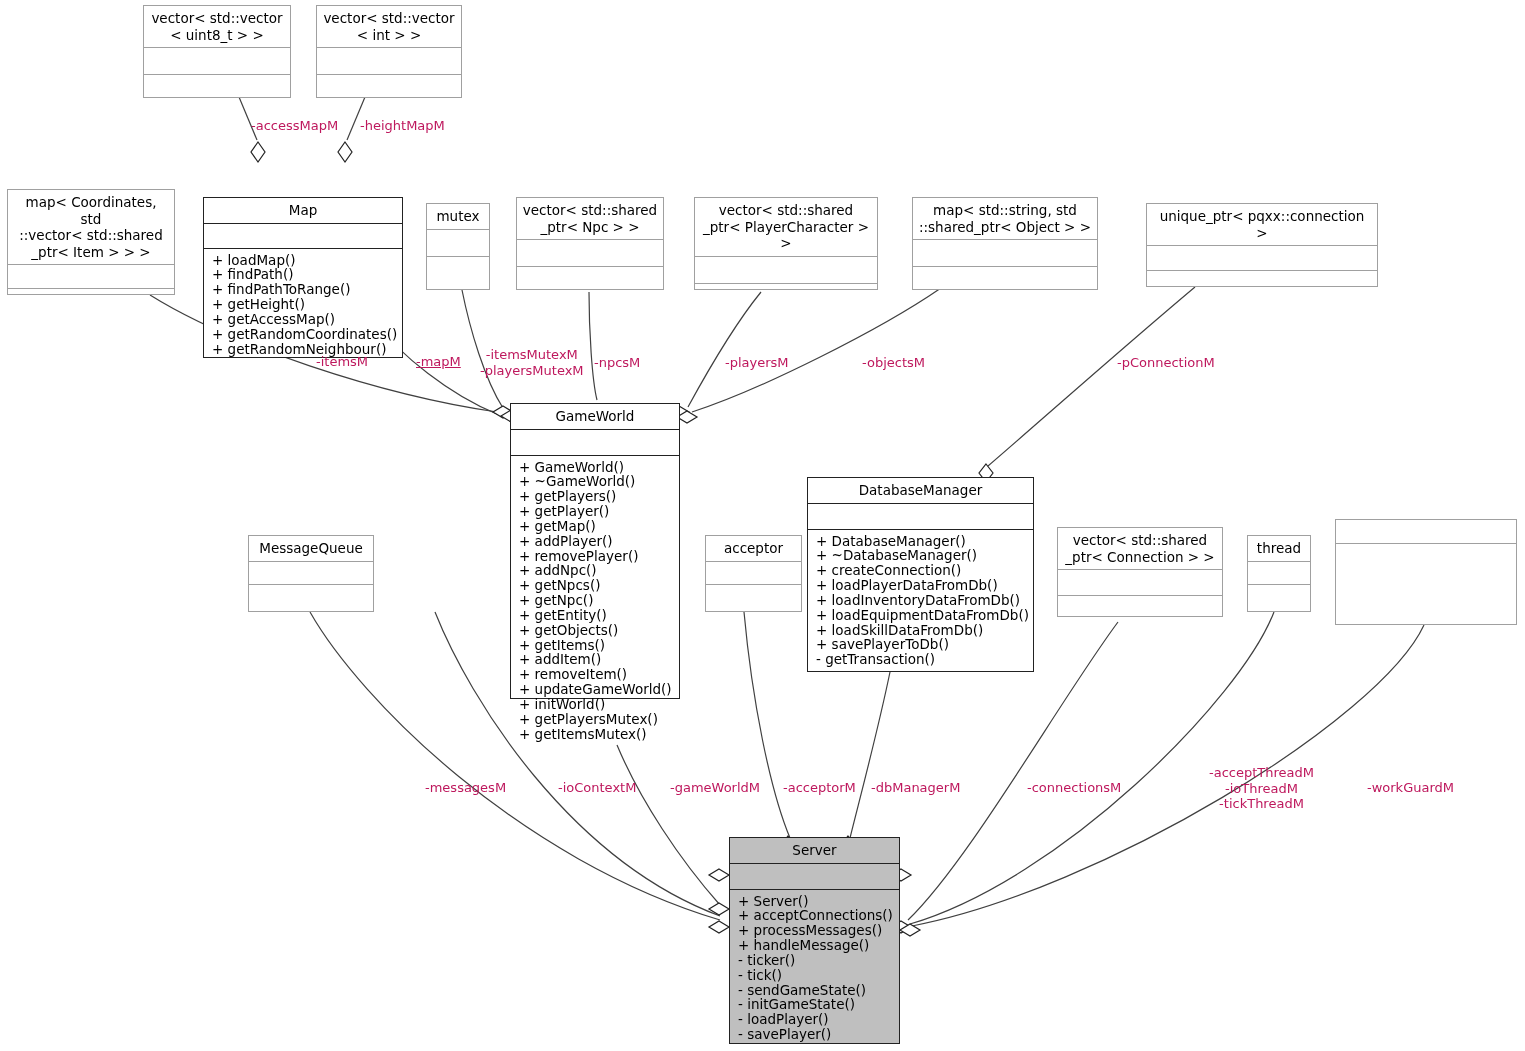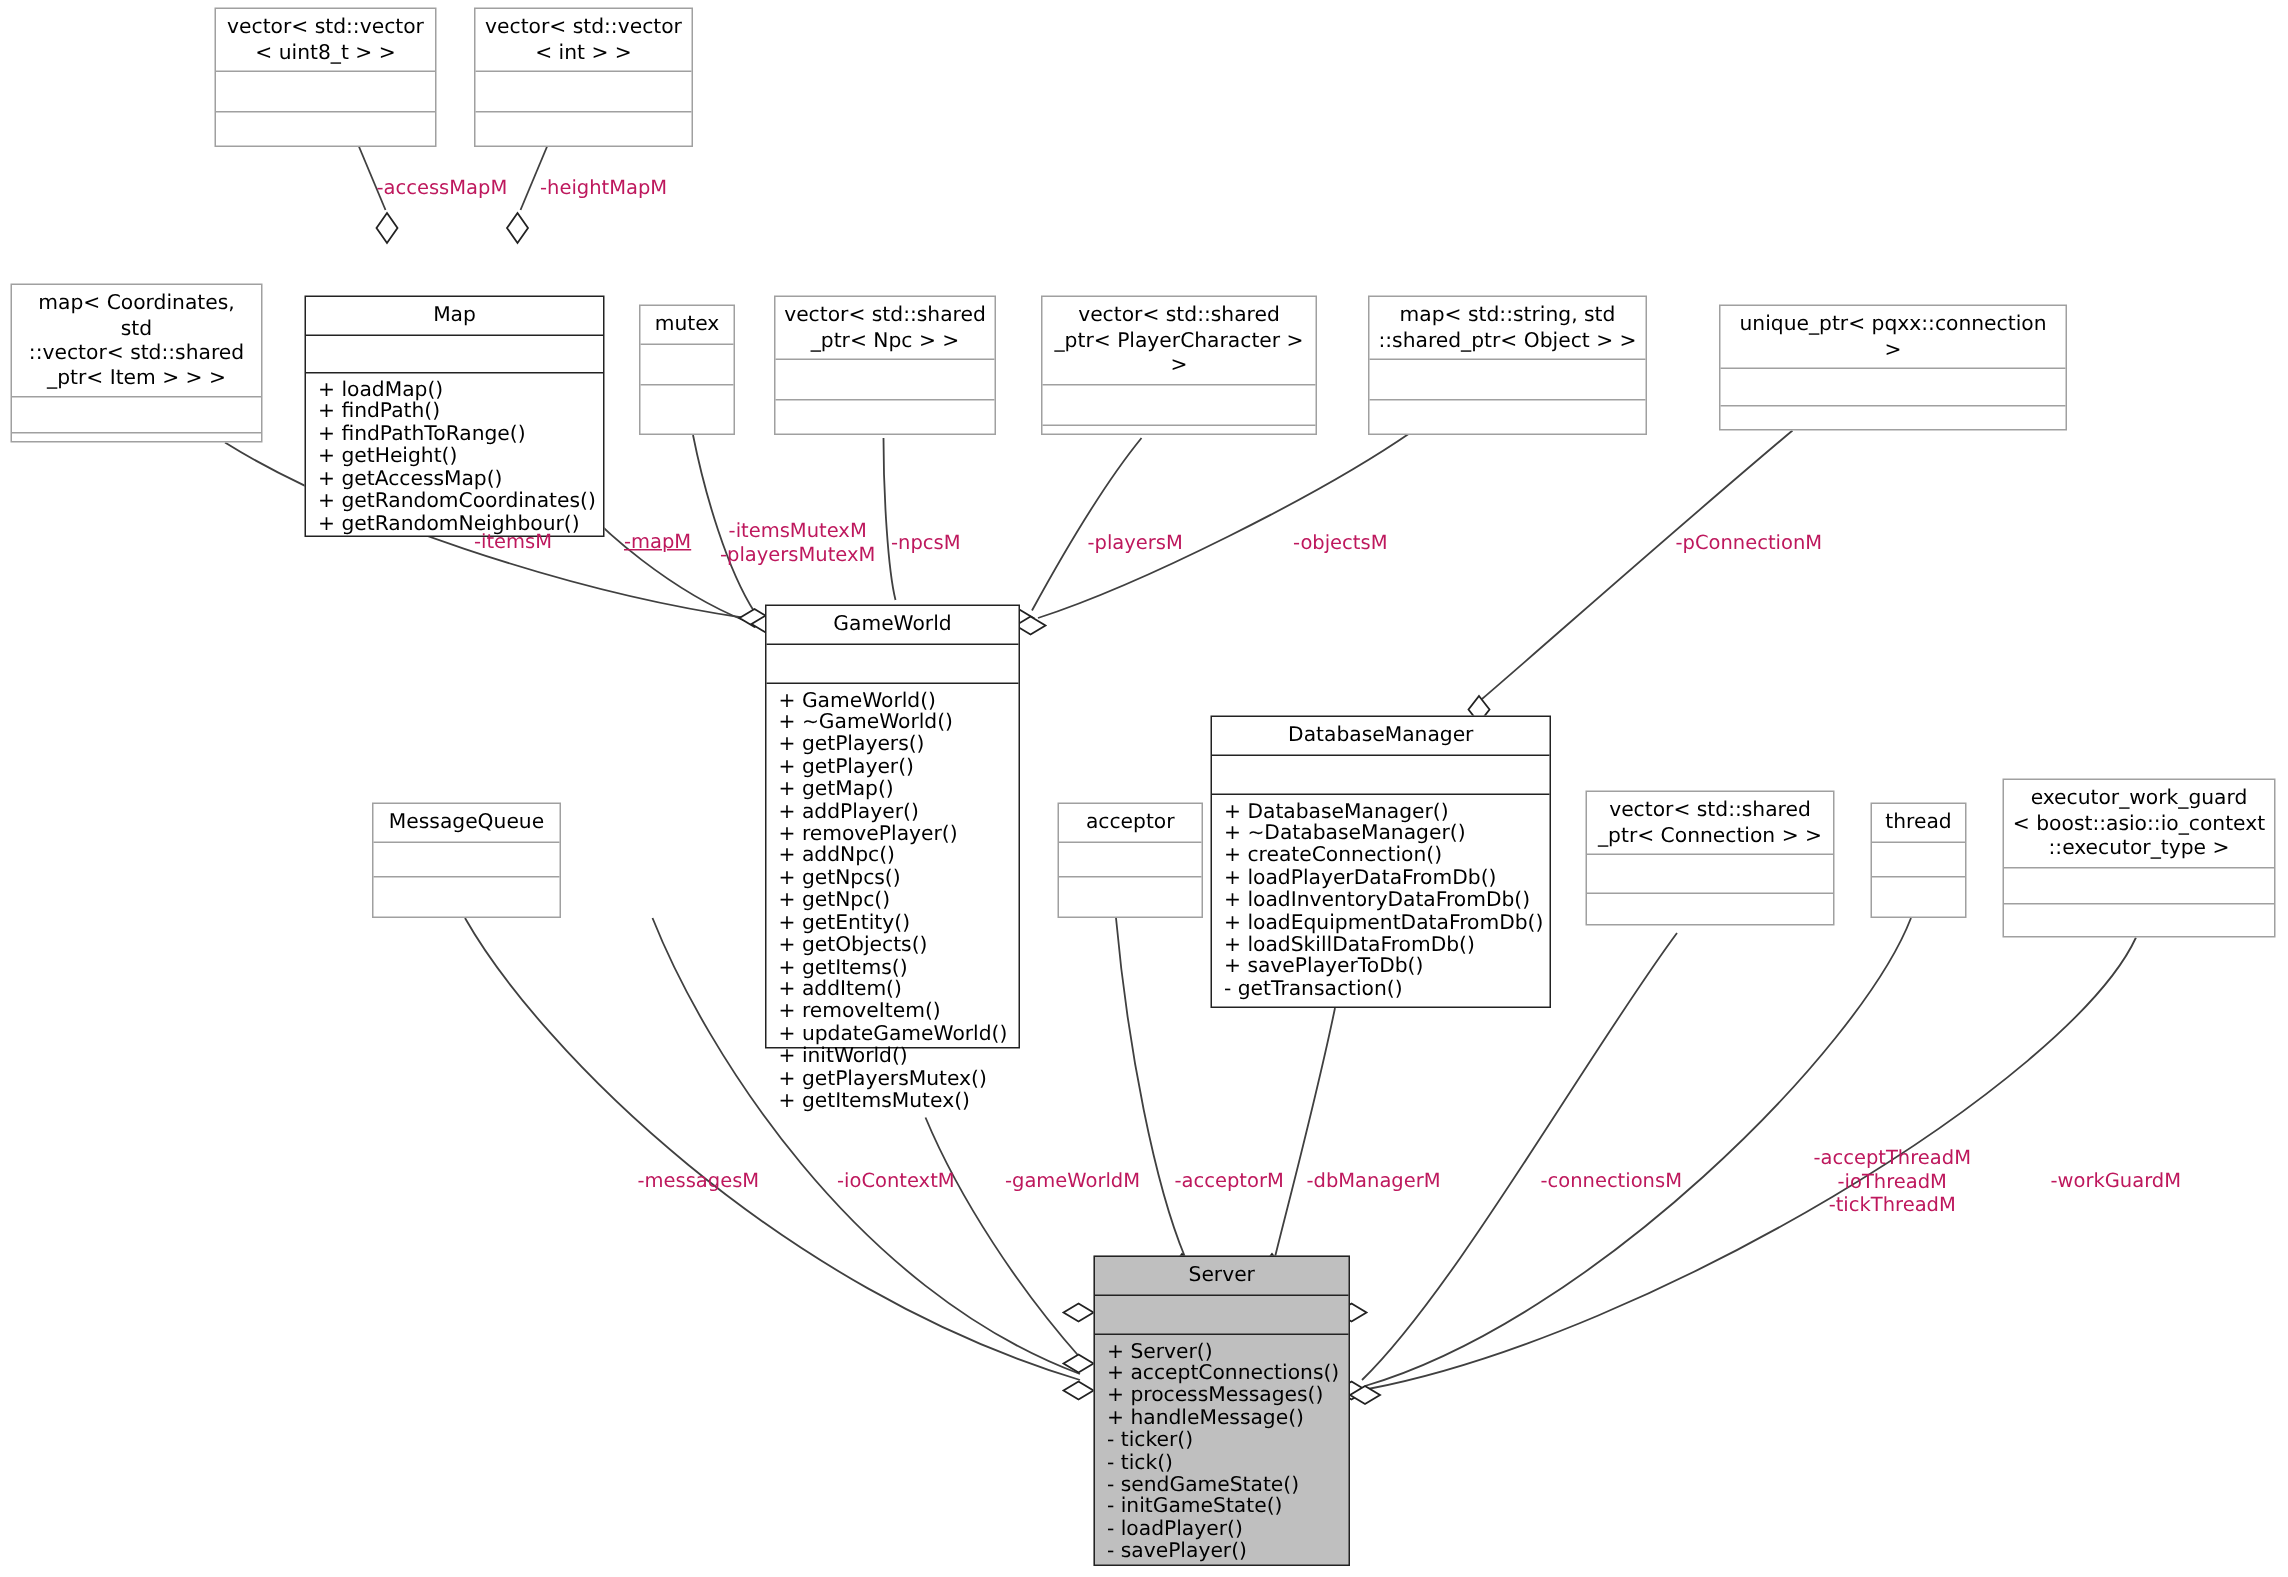--- a/index.html
+++ b/index.html
@@ -291,23 +291,20 @@
     <div class="cell last" style="height:26px;"></div>
   </div>
 
   <div class="node" style="left:1247px; top:535px; width:64px; height:77px;">
     <div class="title">thread</div>
     <div class="cell" style="height:23px;"></div>
     <div class="cell last" style="height:23px;"></div>
   </div>
 
   <div class="node" style="left:1335px; top:519px; width:182px; height:106px;">
-    <div class="title">executor_work_guard
-&lt; boost::asio::io_context
-::executor_type &gt;</div>
     <div class="cell" style="height:24px;"></div>
     <div class="cell last" style="height:24px;"></div>
   </div>
 
   <div class="edge-label la" style="left:425px; top:780px;">-messagesM</div>
   <div class="edge-label la" style="left:558px; top:780px;">-ioContextM</div>
   <div class="edge-label la" style="left:670px; top:780px;">-gameWorldM</div>
   <div class="edge-label la" style="left:783px; top:780px;">-acceptorM</div>
   <div class="edge-label la" style="left:871px; top:780px;">-dbManagerM</div>
   <div class="edge-label la" style="left:1027px; top:780px;">-connectionsM</div>

